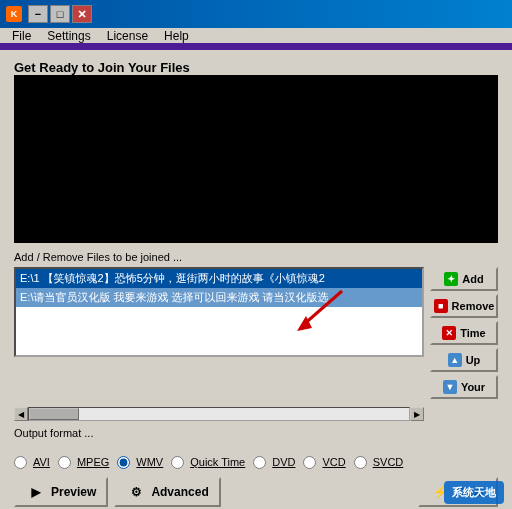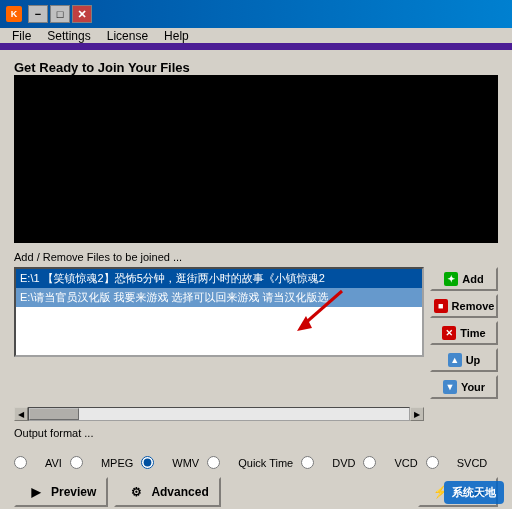--- a/index.html
+++ b/index.html
@@ -174,24 +174,25 @@
       margin-bottom: 17px;
     }
     .radio-group {
       display: flex;
       align-items: center;
       gap: 8px;
       flex-wrap: wrap;
     }
     .radio-item {
       display: flex;
-      align-items: flex-end;
-      gap: 18px;
-      font-size: 11px;
-      cursor: pointer;
+      align-items: flex-start;
+      gap: 6px;
+      font-size: 11px;
+      cursor: pointer;
+      text-decoration: underline;
     }
     .radio-input {
       width: 13px; height: 13px;
       accent-color: #0050a0;
       cursor: pointer;
     }
 
     
     .bottom-buttons {
       display: flex;

